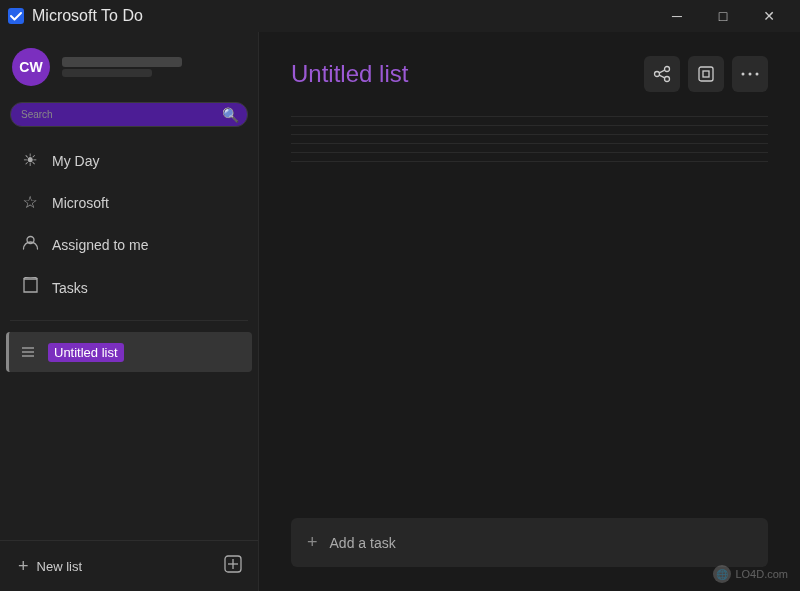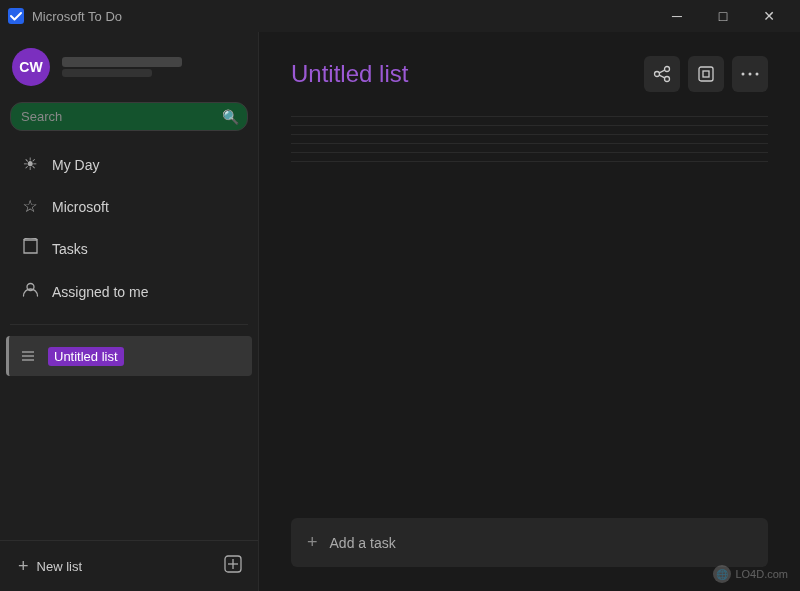--- a/index.html
+++ b/index.html
@@ -25,22 +25,22 @@
     .title-bar-left {
       display: flex;
       align-items: center;
       gap: 8px;
     }
     .title-bar-icon {
       width: 16px;
       height: 16px;
     }
     .title-bar-text {
-      font-size: 13px;
-      color: #a3a3a3;
+      font-size: 16px;
+      color: #e5e5e5;
     }
     .title-bar-controls {
       display: flex;
       gap: 0;
     }
     .title-bar-btn {
       width: 46px;
       height: 32px;
       border: none;
       background: transparent;
@@ -106,26 +106,26 @@
       border-radius: 3px;
     }
 
     
     .search-container {
       margin: 4px 10px 8px 10px;
       position: relative;
     }
     .search-input {
       width: 100%;
-      background: #14532d;
+      background: #4c1d95;
       border: 1px solid #3a3a3a;
       border-radius: 12px;
       padding: 6px 32px 6px 10px;
       color: #ccc;
-      font-size: 13px;
+      font-size: 10px;
       outline: none;
     }
     .search-input::placeholder { color: #888; }
     .search-icon-wrap {
       position: absolute;
       right: 8px;
       top: 50%;
       transform: translateY(-50%);
       color: #888;
       font-size: 14px;
@@ -370,34 +370,34 @@
         <span class="nav-icon">☀</span>
         <span>My Day</span>
       </li>
       <li class="nav-item">
         <span class="nav-icon">☆</span>
         <span>Microsoft</span>
       </li>
       <li class="nav-item">
         <span class="nav-icon">
           <svg width="17" height="17" viewBox="0 0 17 17" fill="none">
-            <path d="M2 2h13v13H2z" stroke="#aaa" stroke-width="1.3" fill="none" rx="1"></path>
-            <path d="M2 2 Q2 0 8.5 0 Q15 0 15 2" stroke="#aaa" stroke-width="1.3" fill="none"></path>
+            <circle cx="8.5" cy="6" r="3.5" stroke="#aaa" stroke-width="1.3" fill="none"></circle>
+            <path d="M1.5 15c0-3.866 3.134-7 7-7s7 3.134 7 7" stroke="#aaa" stroke-width="1.3" fill="none" stroke-linecap="round"></path>
           </svg>
         </span>
-        <span>Tasks</span>
+        <span>Assigned to me</span>
       </li>
       <li class="nav-item">
         <span class="nav-icon">
           <svg width="17" height="17" viewBox="0 0 17 17" fill="none">
-            <circle cx="8.5" cy="6" r="3.5" stroke="#aaa" stroke-width="1.3" fill="none"></circle>
-            <path d="M1.5 15c0-3.866 3.134-7 7-7s7 3.134 7 7" stroke="#aaa" stroke-width="1.3" fill="none" stroke-linecap="round"></path>
+            <path d="M2 2h13v13H2z" stroke="#aaa" stroke-width="1.3" fill="none" rx="1"></path>
+            <path d="M2 2 Q2 0 8.5 0 Q15 0 15 2" stroke="#aaa" stroke-width="1.3" fill="none"></path>
           </svg>
         </span>
-        <span>Assigned to me</span>
+        <span>Tasks</span>
       </li>
     </ul>
 
     <div class="sidebar-separator"></div>
 
     <div class="list-section">
       <div class="list-item active">
         <div class="list-item-icon">
           <svg width="16" height="16" viewBox="0 0 16 16" fill="none">
             <line x1="2" y1="4" x2="14" y2="4" stroke="#aaa" stroke-width="1.3"></line>

